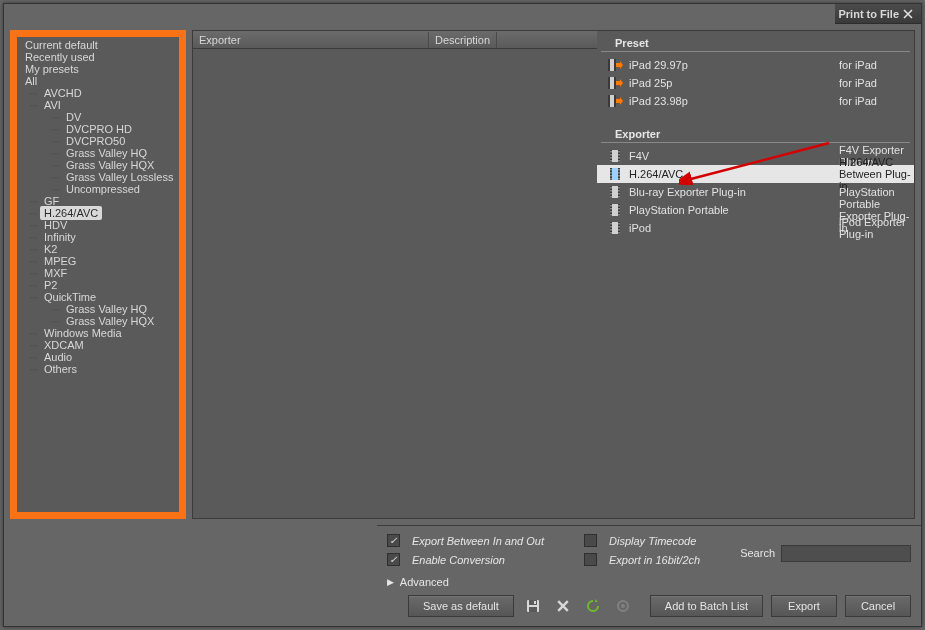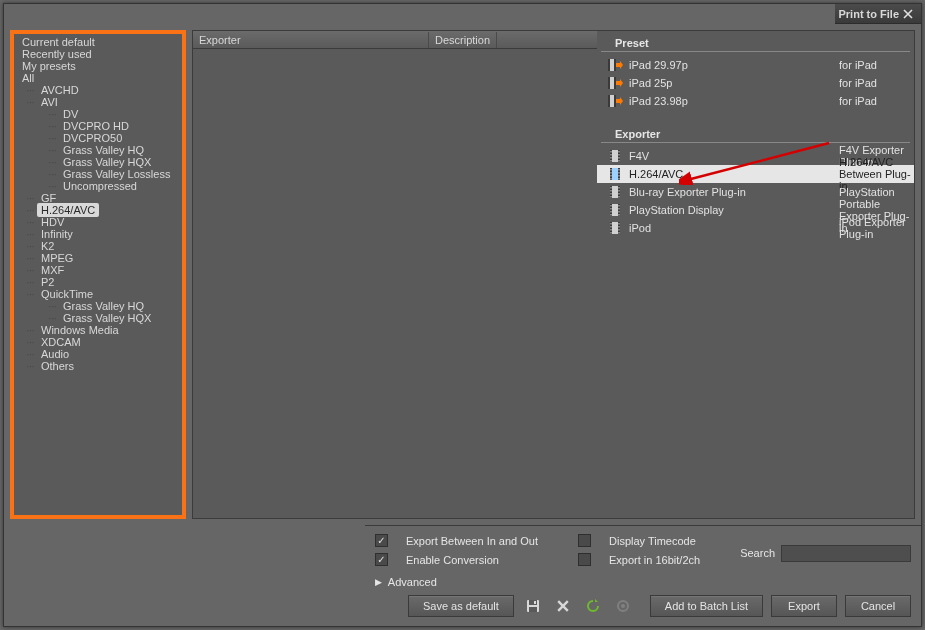--- a/index.html
+++ b/index.html
@@ -3,21 +3,21 @@
 <meta charset="utf-8">
 <style>
   * { box-sizing: border-box; margin: 0; padding: 0; font-family: Tahoma, Verdana, Segoe UI, sans-serif; font-size: 11px; }
   body { background: #666; color: #e6e6e6; }
   .dialog { position: absolute; left: 3px; top: 3px; width: 919px; height: 624px; background: #666; border: 1px solid #333; box-shadow: 0 0 4px rgba(0,0,0,.5); display: flex; flex-direction: column; align-items: flex-end; }
   .titlebar { background: linear-gradient(#4b4b4b,#3a3a3a); height: 20px; display: flex; align-items: center; padding: 0 4px; border-bottom: 1px solid #2c2c2c; }
   .titlebar .title { font-weight: bold; color: #d8d8d8; }
   .titlebar .spacer { flex: 1; }
   .titlebar .close { width: 18px; height: 16px; display:flex; align-items:center; justify-content:center; color:#e0e0e0; cursor: default; }
   .main { flex:1; display:flex; overflow:hidden; padding: 6px 6px 0 6px; gap:6px; }
-  .tree-panel { width: 176px; background:#5a5a5a; border:4px solid #f97316; overflow:auto; padding:2px 0; }
+  .tree-panel { width: 176px; background:#5a5a5a; border:7px solid #f97316; overflow:auto; padding:2px 0; }
   .tree ul { list-style:none; }
   .tree li { padding-left: 10px; white-space: nowrap; }
   .tree li.root { padding-left: 4px; }
   .tree .dots::before { content:"···"; color:#4a4a4a; margin:0 3px 0 -2px; letter-spacing:-1px; }
   .tree .lbl { padding: 1px 4px; border-radius:2px; color:#d8d8d8; }
   .tree .lbl.sel { background:#d9d9d9; color:#2b2b2b; }
   .list-panel { flex:1; background:#5a5a5a; border:1px solid #3b3b3b; display:flex; flex-direction:row; overflow:hidden; }
   .list-header { display:flex; background:linear-gradient(#6b6b6b,#5a5a5a); border-bottom:1px solid #3b3b3b; height:18px; align-items:center; }
   .col { padding: 2px 6px; border-right:1px solid #4a4a4a; color:#d8d8d8; }
   .col.cexp { width: 236px; }
@@ -28,21 +28,21 @@
   .row .ic { width:16px; height:16px; margin-right:6px; display:flex; align-items:center; justify-content:center; }
   .row .cexpv { width: 210px; color:#e2e2e2; }
   .row .cdescv { flex:1; color:#e2e2e2; }
   .row.sel { background:#e6e6e6; }
   .row.sel .cexpv, .row.sel .cdescv { color:#222; }
   .ic.film svg rect.b { fill:#d0d0d0; }
   .ic.film.sel svg rect.b { fill:#9cd0ff; }
   .ic.preset svg .arrow{ fill:#ff7a00; }
   .lower { padding:8px 10px 4px 10px; border-top:1px solid #3b3b3b; margin-top:6px; }
   .chk-row { display:flex; align-items:center; gap: 40px; }
-  .chk { display:flex; align-items:center; gap:18px; margin-bottom:6px; }
+  .chk { display:flex; align-items:center; gap:12px; margin-bottom:6px;font-style:italic; }
   .chk .box { width:13px; height:13px; background:#4a4a4a; border:1px solid #2f2f2f; display:flex; align-items:center; justify-content:center; }
   .chk .box.checked::after{ content:"✓"; color:#e0e0e0; font-size:10px; line-height:10px; }
   .srch-wrap { margin-left:auto; display:flex; align-items:center; gap:6px; }
   .srch-wrap input { width:130px; height:17px; background:#4e4e4e; border:1px solid #3a3a3a; color:#e0e0e0; padding:0 4px; }
   .adv { display:flex; align-items:center; gap:6px; margin-top:4px; }
   .adv .tw { font-size:9px; }
   .footer { height:34px; display:flex; align-items:center; padding:0 10px 6px 10px; gap:8px; }
   .btn { height:22px; padding: 0 14px; background:linear-gradient(#6a6a6a,#565656); border:1px solid #3a3a3a; border-radius:0; color:#e4e4e4; display:flex; align-items:center; cursor:default; box-shadow: inset 0 1px 0 rgba(255,255,255,.08); }
   .icon-btn { width:22px; height:22px; display:flex; align-items:center; justify-content:center; color:#d8d8d8; }
   .footer .spacer { flex:1; }
@@ -215,21 +215,21 @@
                   <rect x="2.5" y="2" width="1" height="1.5" fill="#d0d0d0"></rect>
                   <rect x="10.5" y="2" width="1" height="1.5" fill="#d0d0d0"></rect>
                   <rect x="2.5" y="5" width="1" height="1.5" fill="#d0d0d0"></rect>
                   <rect x="10.5" y="5" width="1" height="1.5" fill="#d0d0d0"></rect>
                   <rect x="2.5" y="8" width="1" height="1.5" fill="#d0d0d0"></rect>
                   <rect x="10.5" y="8" width="1" height="1.5" fill="#d0d0d0"></rect>
                   <rect x="2.5" y="11" width="1" height="1.5" fill="#d0d0d0"></rect>
                   <rect x="10.5" y="11" width="1" height="1.5" fill="#d0d0d0"></rect>
                 </svg>
               </span>
-              <span class="cexpv">PlayStation Display</span>
+              <span class="cexpv">PlayStation Portable</span>
               <span class="cdescv">PlayStation Portable Exporter Plug-in</span>
             </div>
             <div class="row">
               <span class="ic film">
                 <svg width="14" height="14" viewBox="0 0 14 14">
                   <rect class="b" x="2" y="1" width="10" height="12" fill="#d0d0d0"></rect>
                   <rect x="2" y="1" width="2" height="12" fill="#3a3a3a"></rect>
                   <rect x="10" y="1" width="2" height="12" fill="#3a3a3a"></rect>
                   <rect x="2.5" y="2" width="1" height="1.5" fill="#d0d0d0"></rect>
                   <rect x="10.5" y="2" width="1" height="1.5" fill="#d0d0d0"></rect>

